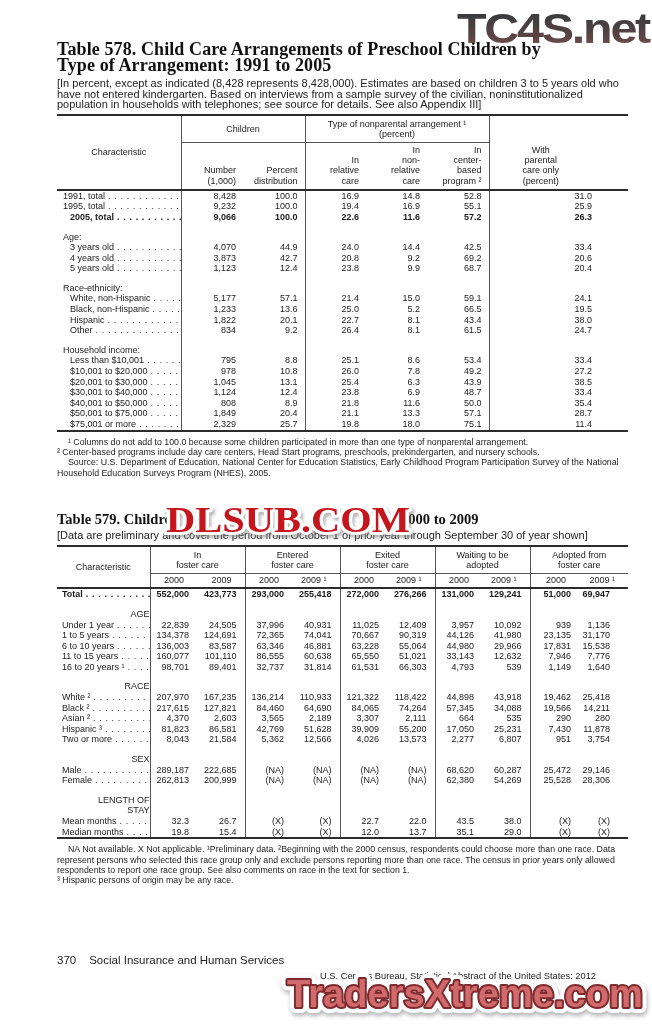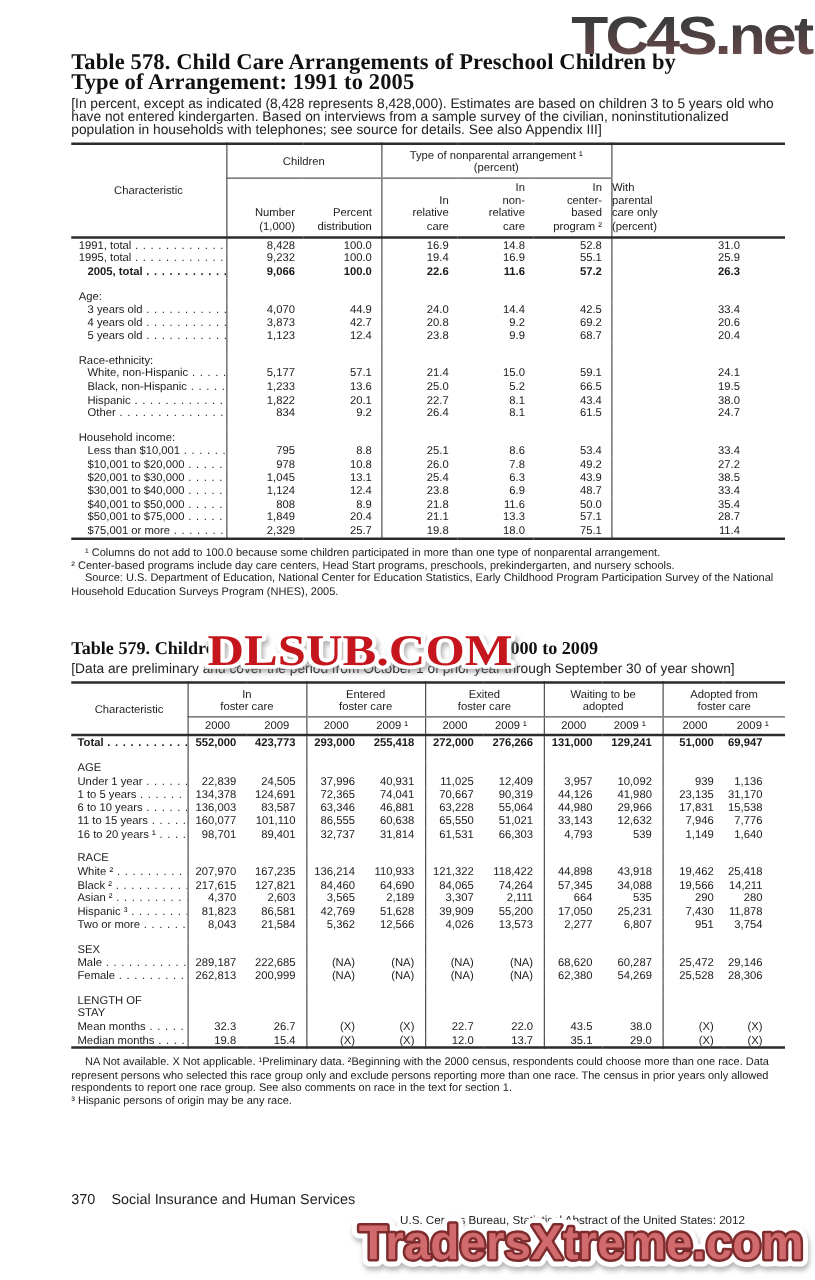--- a/index.html
+++ b/index.html
@@ -8,28 +8,28 @@
   .page{position:absolute;inset:0;background:#fff}
   .content{position:absolute;left:57px;top:0;width:571px}
   h1.tbl-title{font-family:"Liberation Serif",serif;font-weight:bold;font-size:18px;line-height:16px;color:#111;white-space:pre-line;margin-top:41px;margin-bottom:5px;letter-spacing:.1px}
   p.bracket{font-size:11px;line-height:10.5px;margin-bottom:4px;color:#222}
   table{border-collapse:collapse;table-layout:fixed;width:571px;border-top:2px solid #2c2c2c;border-bottom:2px solid #2c2c2c;font-size:9px;color:#1b1b1b}
   thead{border-bottom:2px solid #2c2c2c}
   th{font-weight:normal;white-space:pre-line;line-height:10.2px}
   th.char{vertical-align:middle;text-align:center;padding:2px}
   th.group{text-align:center;vertical-align:middle;border-bottom:1px solid #555;padding:3px 2px}
   th.sub{text-align:right;vertical-align:bottom;padding:2px 7px 3px 0}
-  th.solo{text-align:left;vertical-align:bottom;white-space:pre-line;padding:2px 36px 3px 0}
+  th.solo{text-align:center;vertical-align:bottom;white-space:pre-line;padding:2px 36px 3px 0}
   .rule{border-left:1px solid #555}
   td{line-height:10.6px;vertical-align:bottom;overflow:hidden}
   td.val{text-align:right;padding-right:7px;white-space:nowrap}
   td.lbl{padding-left:6px;display:flex;align-items:baseline;white-space:nowrap}
   td.lbl.ind{padding-left:13px}
   td.lbl.sec{display:block;white-space:nowrap}
-  td.lbl.ctr{display:block;text-align:left;white-space:pre-line;padding-left:0}
+  td.lbl.ctr{display:block;text-align:right;white-space:pre-line;padding-left:0}
   .leader{flex:1 1 0;overflow:hidden;margin-left:3px;letter-spacing:.6px}
   tr.bold td{font-weight:bold}
   tr.spacer td{height:9px}
   #t579 th.sub{padding:1px 13px 2px 0}
   #t579 td.val{padding-right:8px}
   #t579 td.val:last-child{padding-right:18px}
   #t579 td.lbl{padding-left:5px}
   #t578 td.val:last-child{padding-right:36px}
   .fns{margin-top:5px}
   .fns p.fn{font-size:8.8px;line-height:10.4px;color:#222}

